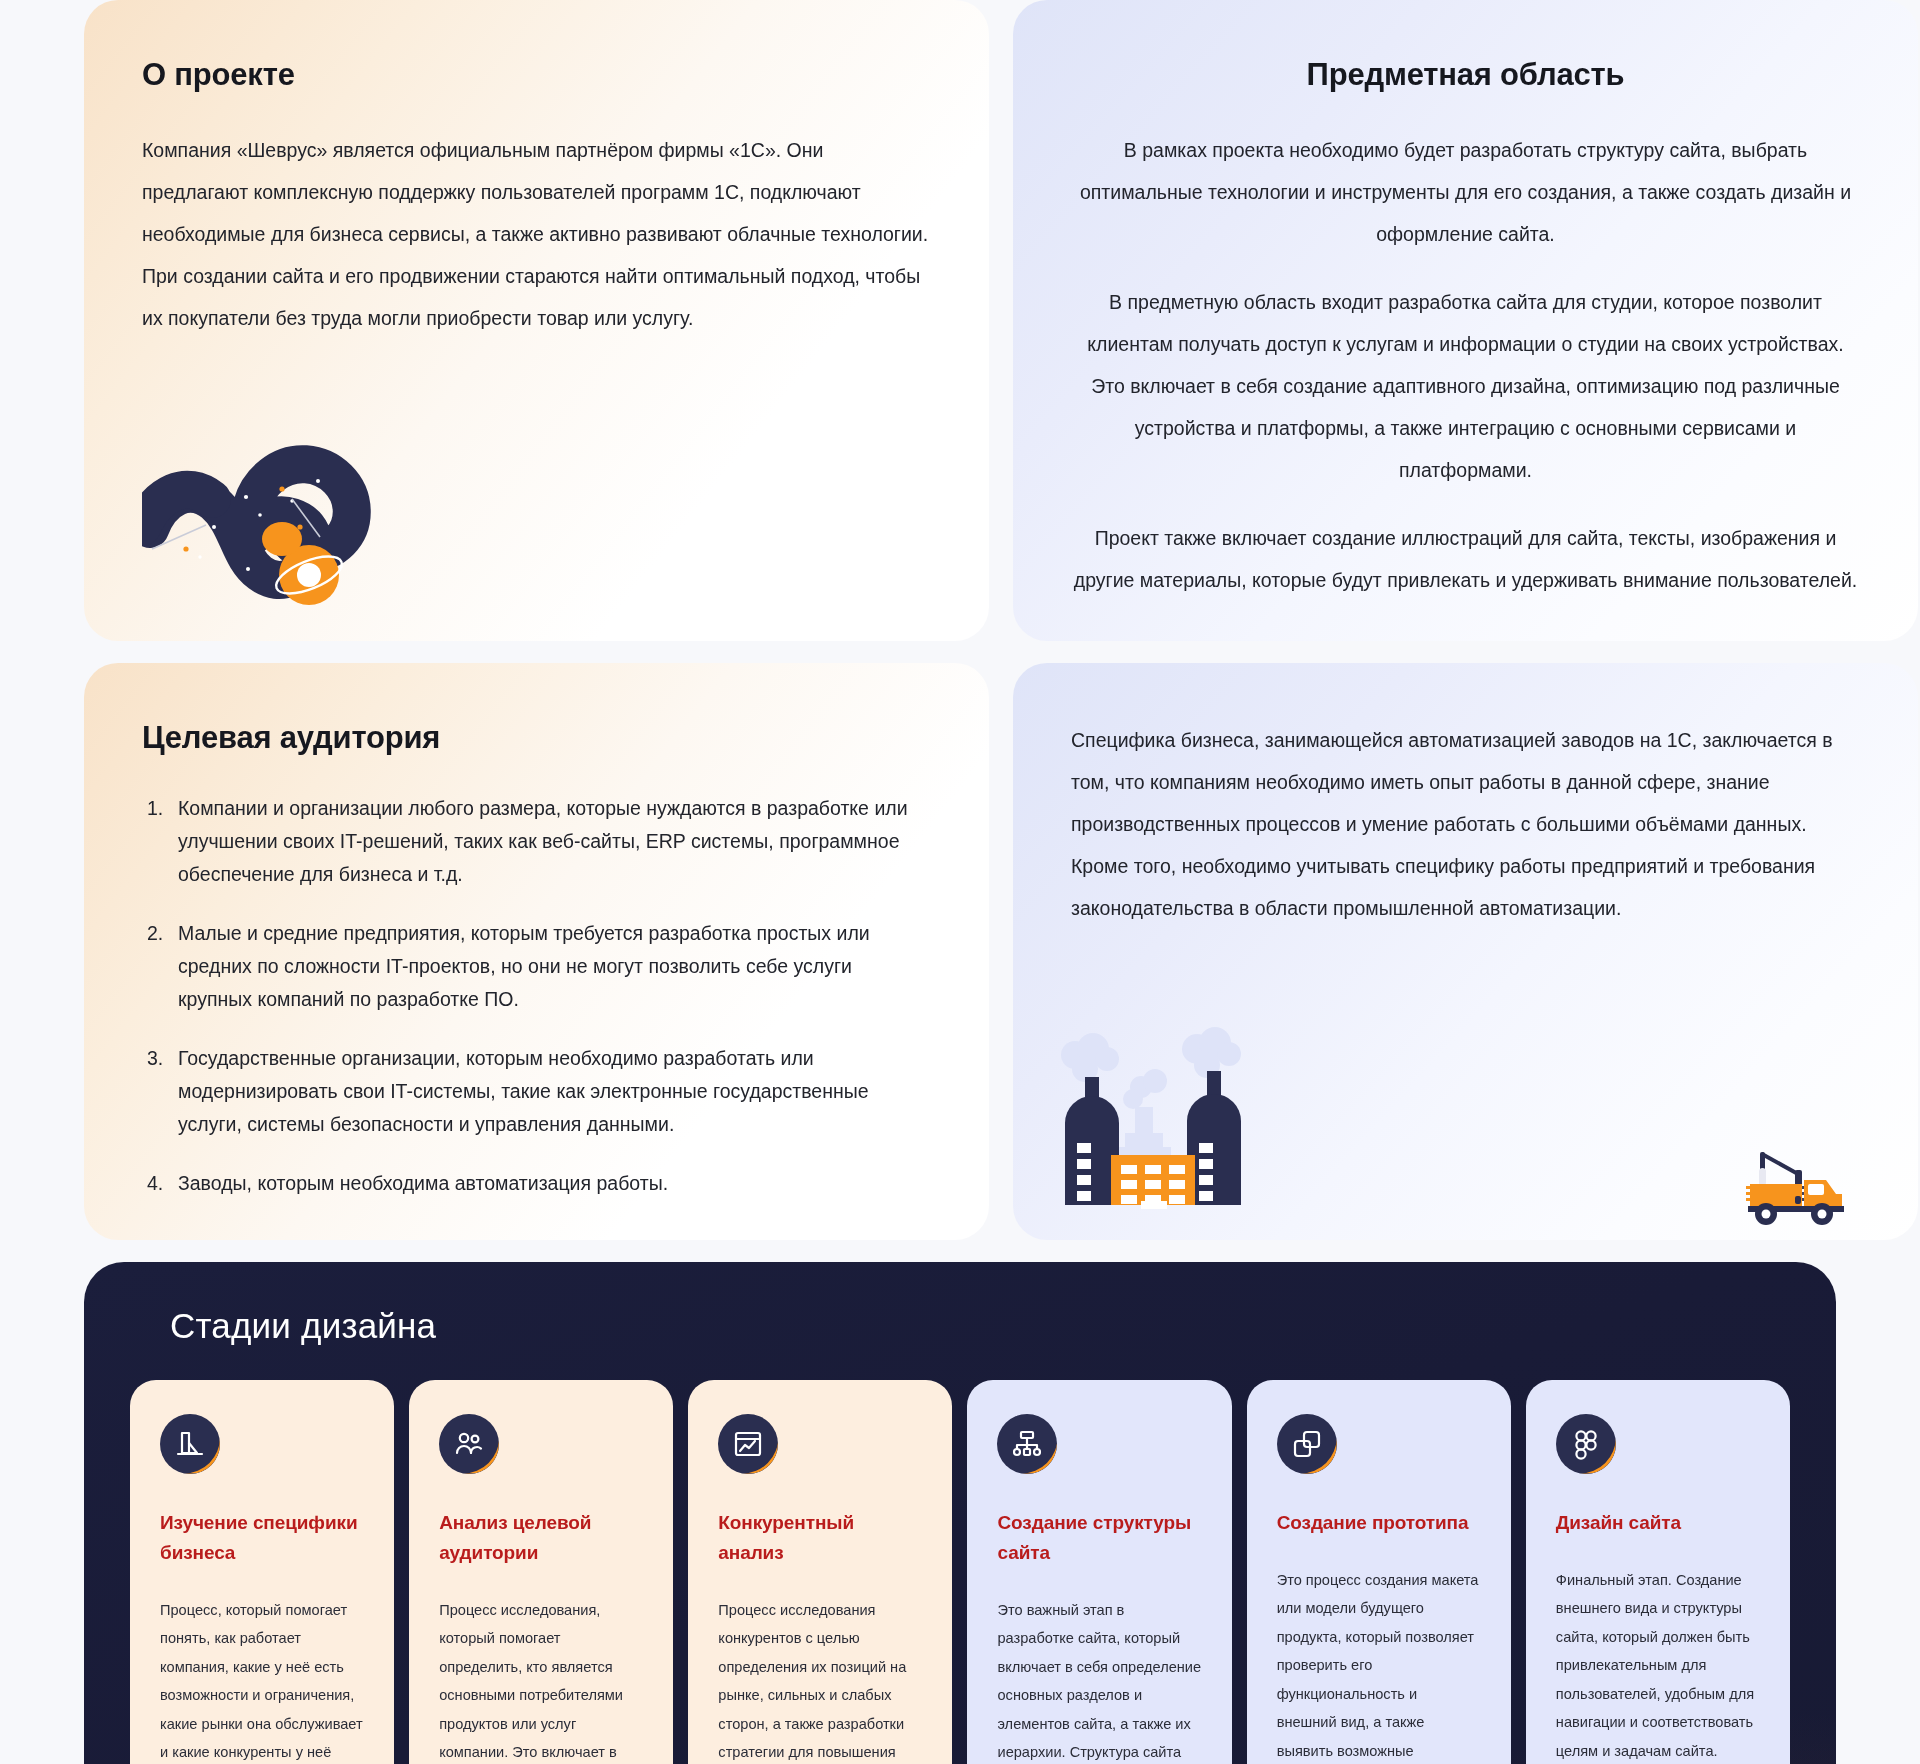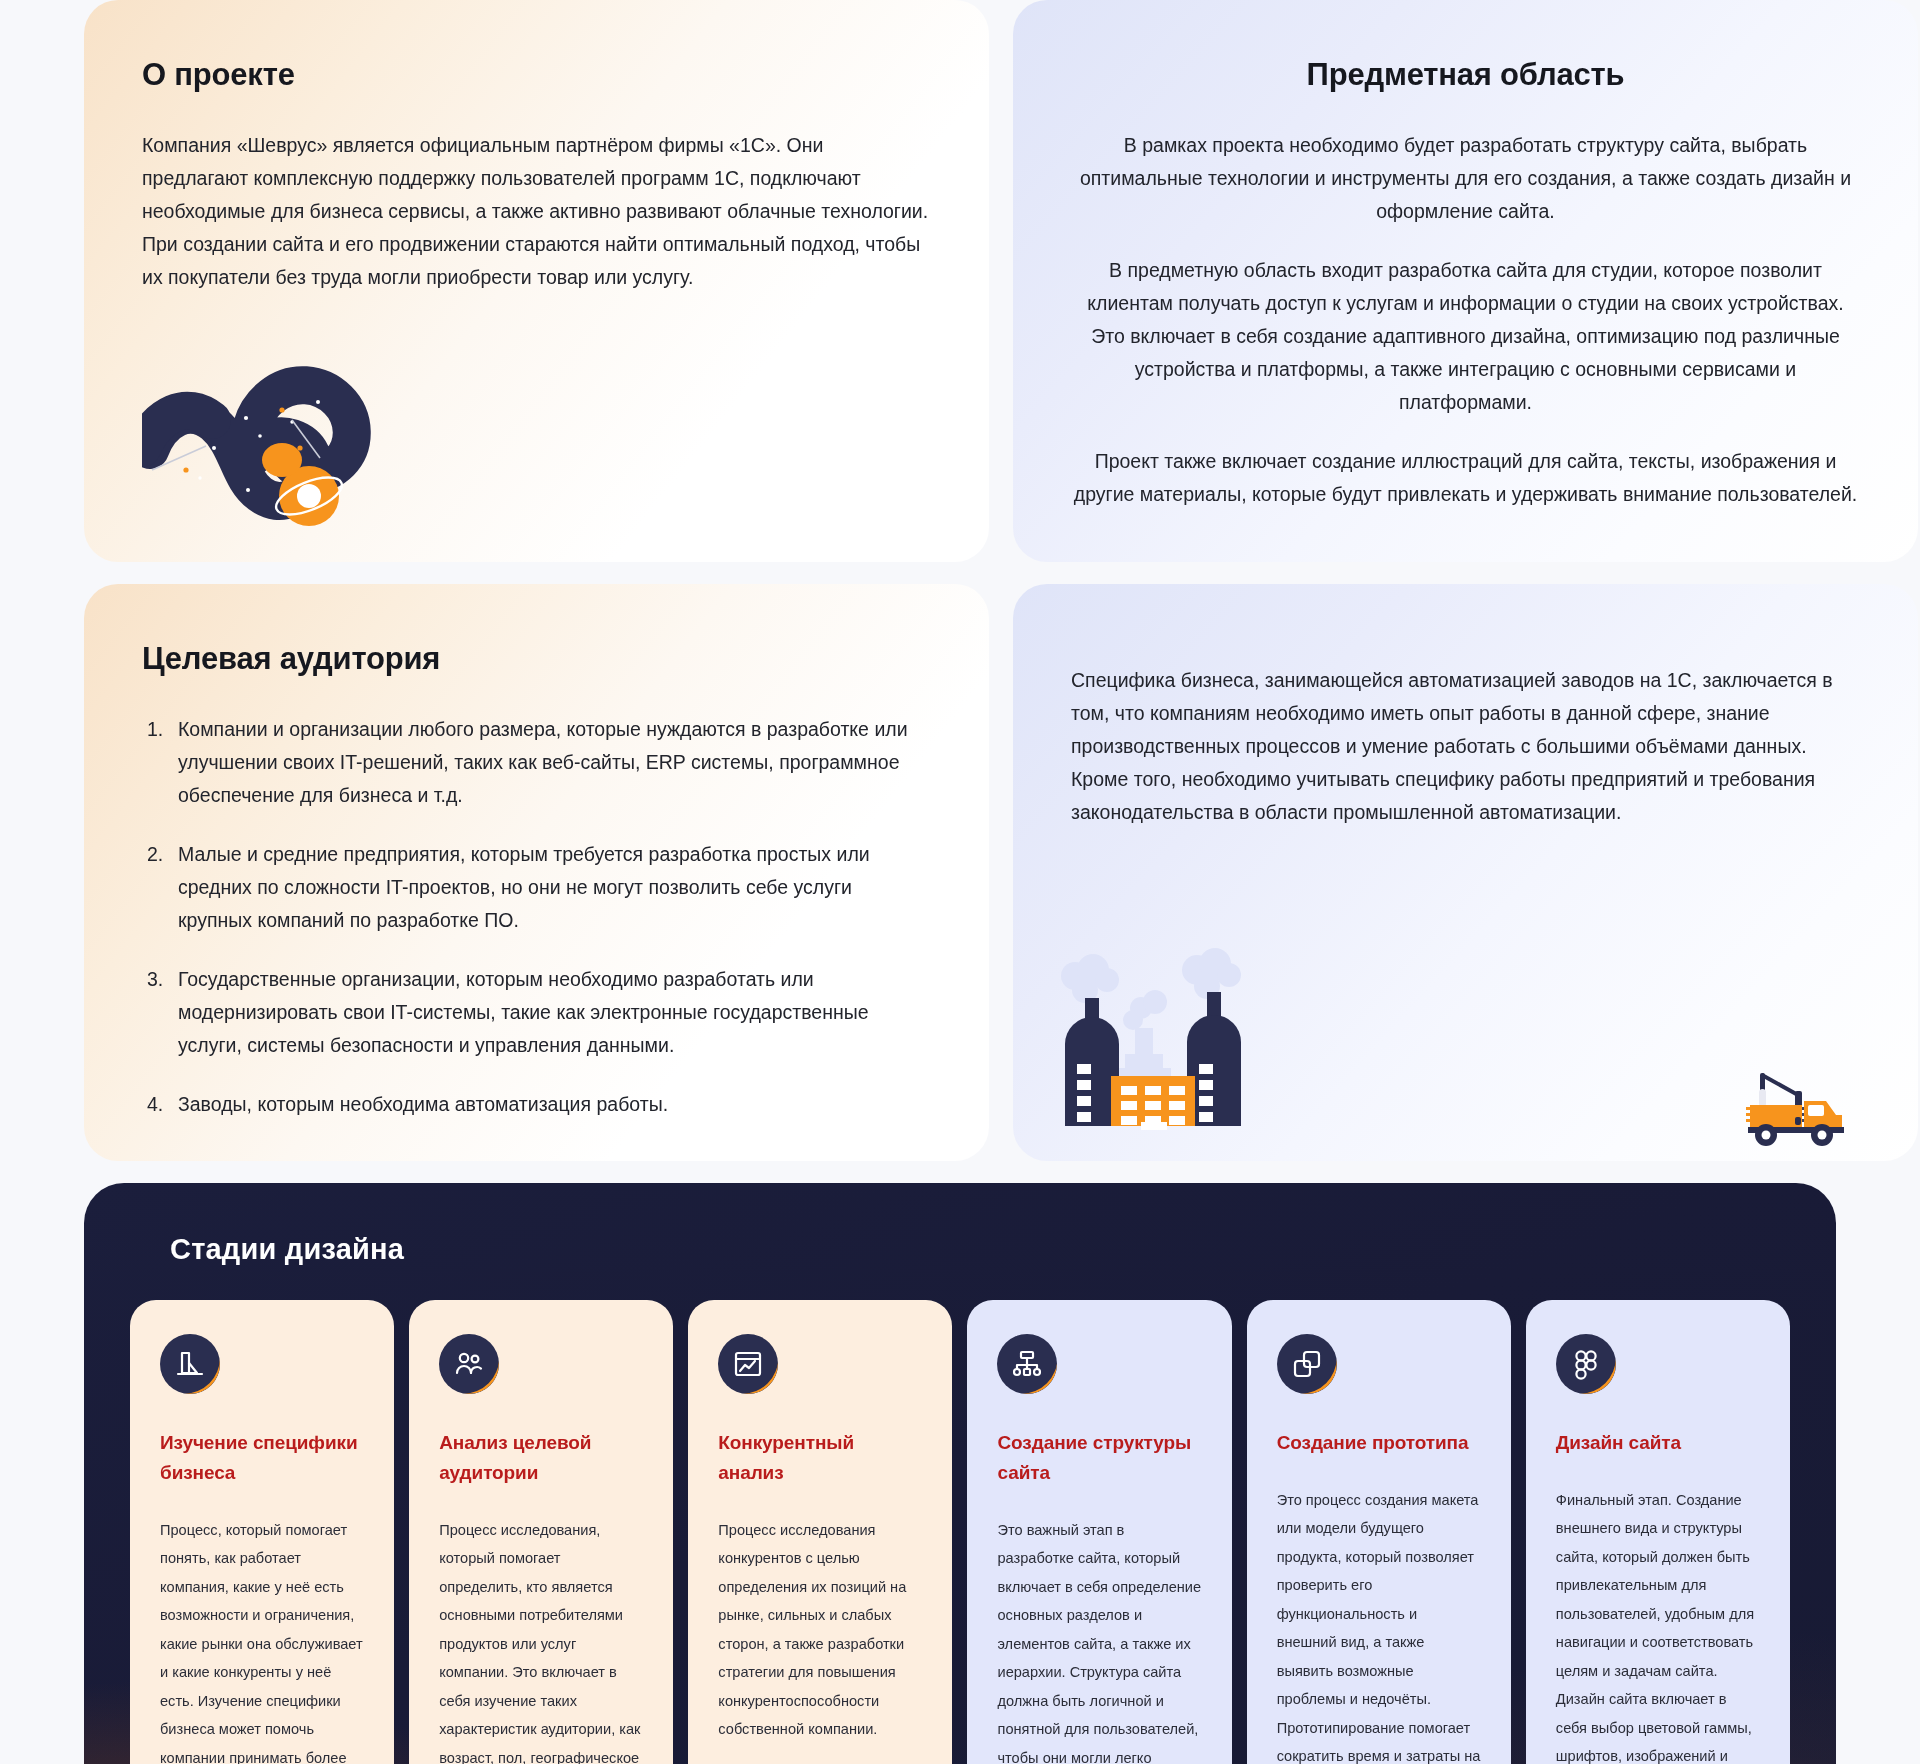--- a/index.html
+++ b/index.html
@@ -44,25 +44,24 @@
   .card h2 {
     font-size: 31px;
     line-height: 1.25;
     font-weight: 700;
     color: #16181f;
     letter-spacing: -0.2px;
     margin-bottom: 34px;
   }
   .card p {
     font-size: 19.5px;
-    line-height: 33px;
+    line-height: 42px;
     color: #22242c;
     margin-bottom: 26px;
     max-width: 820px;
-    margin-top: 24px;
   }
   .card p:last-child { margin-bottom: 0; }
 
   
   .card-1 { min-height: 562px; }
   .card-1 p { margin-bottom: 0; }
   .illus-swan {
     position: absolute;
     left: 58px;
     bottom: 12px;
@@ -126,25 +125,25 @@
     overflow: hidden;
     background:
       radial-gradient(ellipse 700px 480px at 4% 104%, #a85c1d 0%, rgba(168,92,29,0.82) 22%, rgba(120,62,30,0.35) 48%, rgba(26,27,54,0) 72%),
       radial-gradient(ellipse 760px 520px at 96% 104%, #6d4a42 0%, rgba(109,74,66,0.7) 26%, rgba(60,45,55,0.25) 52%, rgba(26,27,54,0) 76%),
       radial-gradient(ellipse 900px 420px at 50% 112%, #1230b8 0%, rgba(18,48,184,0.75) 28%, rgba(22,34,96,0.3) 56%, rgba(26,27,54,0) 80%),
       linear-gradient(160deg, #1b1e3c 0%, #191b37 42%, #171a33 100%);
     padding: 44px 46px 96px 46px;
     min-height: 690px;
   }
   .stages h2 {
-    font-size: 29px;
-    font-weight: 700;
+    font-size: 35px;
+    font-weight: 400;
     color: #ffffff;
     letter-spacing: 0.2px;
-    margin: 6px 0 34px 40px;
+    margin: 0 0 34px 40px;
   }
   .stage-row {
     display: grid;
     grid-template-columns: repeat(6, 1fr);
     gap: 15px;
   }
   .stage {
     border-radius: 26px;
     padding: 34px 30px 40px 30px;
     min-height: 520px;

